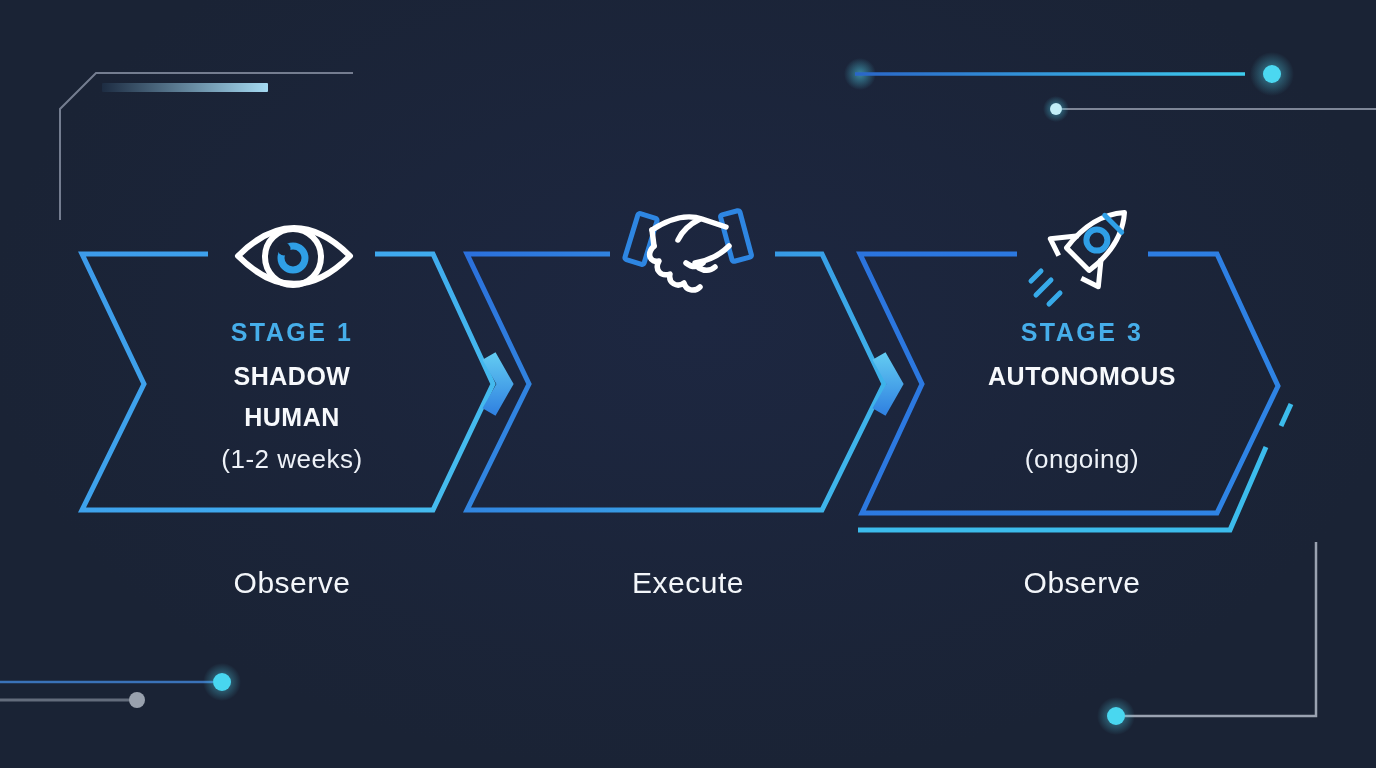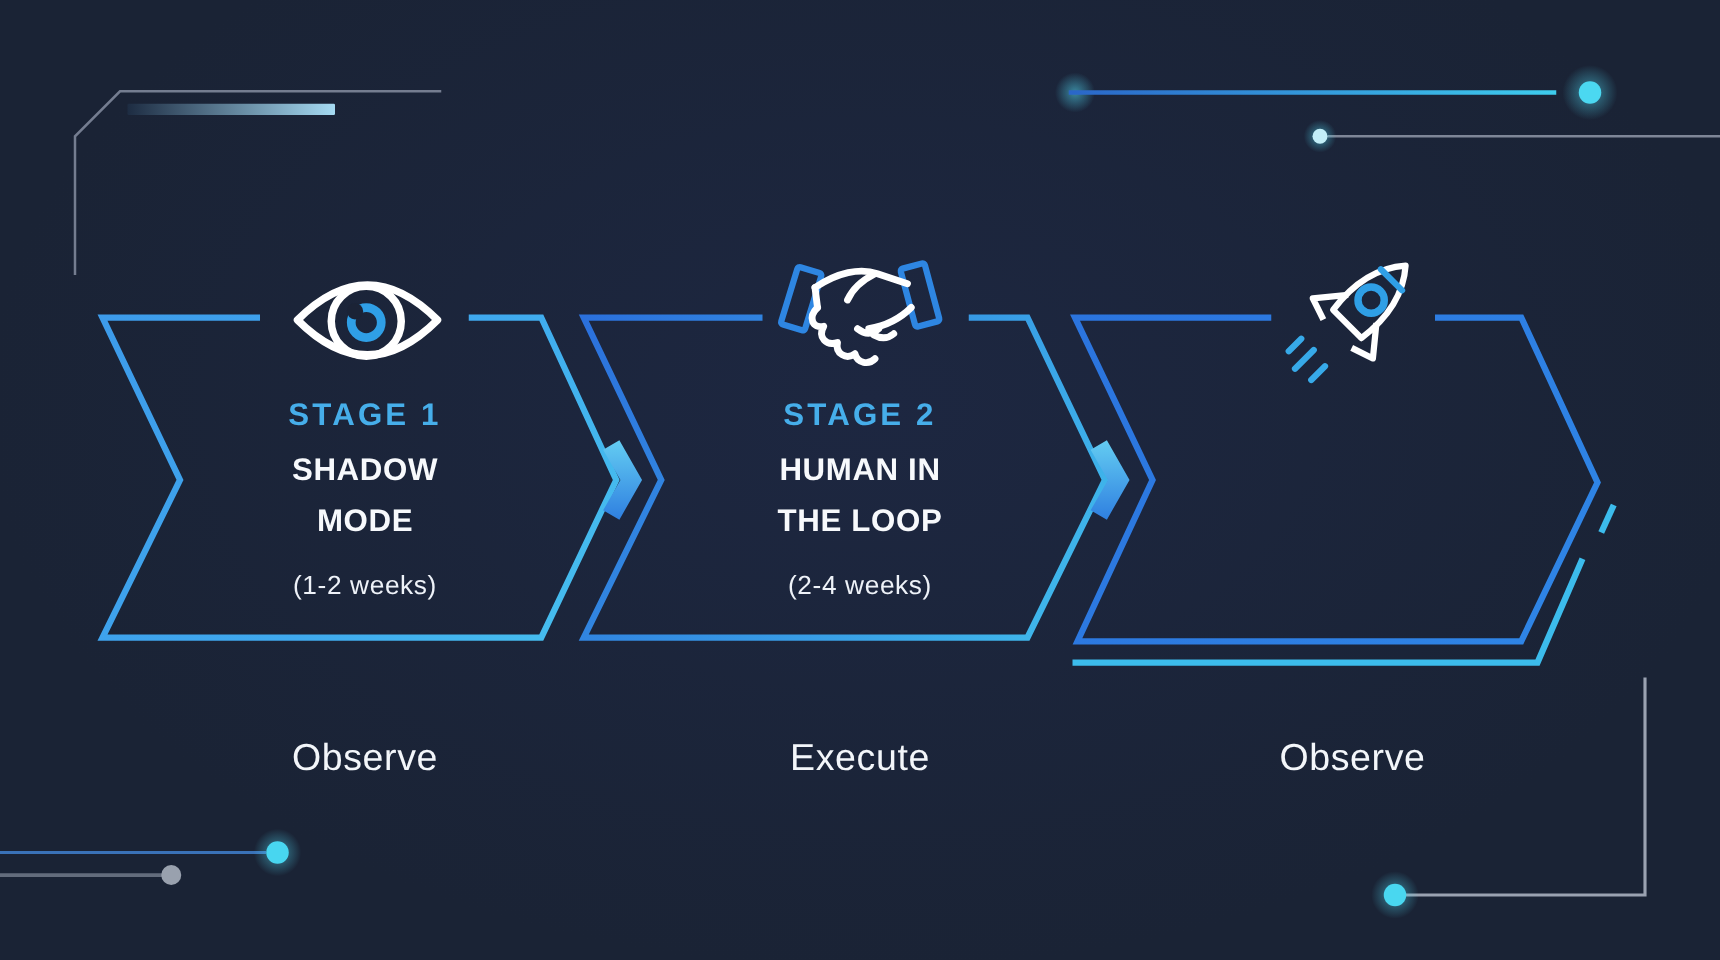--- a/index.html
+++ b/index.html
@@ -13,23 +13,23 @@
   .stage-card{position:absolute;top:318px;width:320px;text-align:center;}
   .stage-label{
     font-size:25px;font-weight:600;letter-spacing:2.5px;color:#46aeea;
     margin-bottom:9px;
   }
   .stage-title{
     height:88px;font-size:25px;font-weight:700;line-height:41px;
     letter-spacing:0.5px;color:#f7f9fc;
   }
   .stage-duration{
-    margin-top:13px;font-size:21px;font-weight:300;letter-spacing:0.5px;color:#eef2f8;
+    margin-top:0;font-size:26px;font-weight:300;letter-spacing:0.5px;color:#eef2f8;
   }
-  .verb-row{position:absolute;top:590px;width:320px;text-align:center;
+  .verb-row{position:absolute;top:566px;width:320px;text-align:center;
     font-size:30px;font-weight:400;letter-spacing:0.5px;color:#f3f6fa;}
   .card-1,.verb-1{left:132px;}
   .card-2,.verb-2{left:528px;}
   .card-3,.verb-3{left:922px;}
 </style>
 </head>
 <body>
 
 <div class="canvas">
 
@@ -138,32 +138,32 @@
         <path d="M1051,280 L1036,295"></path>
         <path d="M1060,293 L1049,304"></path>
       </g>
     </g>
   </svg>
 
   <div class="stage-card card-1">
     <div class="stage-label">STAGE 1</div>
     <div class="stage-title">
       <div>SHADOW</div>
-      <div>MODE</div>
+      <div>HUMAN</div>
     </div>
     <div class="stage-duration">(1-2 weeks)</div>
   </div>
 
-  <div class="stage-card card-2">
-    <div class="stage-label">STAGE 2</div>
+
+  <div class="stage-card card-3">
+    <div class="stage-label">STAGE 3</div>
     <div class="stage-title">
-      <div>HUMAN IN</div>
-      <div>THE LOOP</div>
+      <div>AUTONOMOUS</div>
+      <div></div>
     </div>
-    <div class="stage-duration">(2-4 weeks)</div>
+    <div class="stage-duration">(ongoing)</div>
   </div>
-
 
   <div class="verb-row verb-1">Observe</div>
   <div class="verb-row verb-2">Execute</div>
   <div class="verb-row verb-3">Observe</div>
 
 </div>
 
 </body></html>

